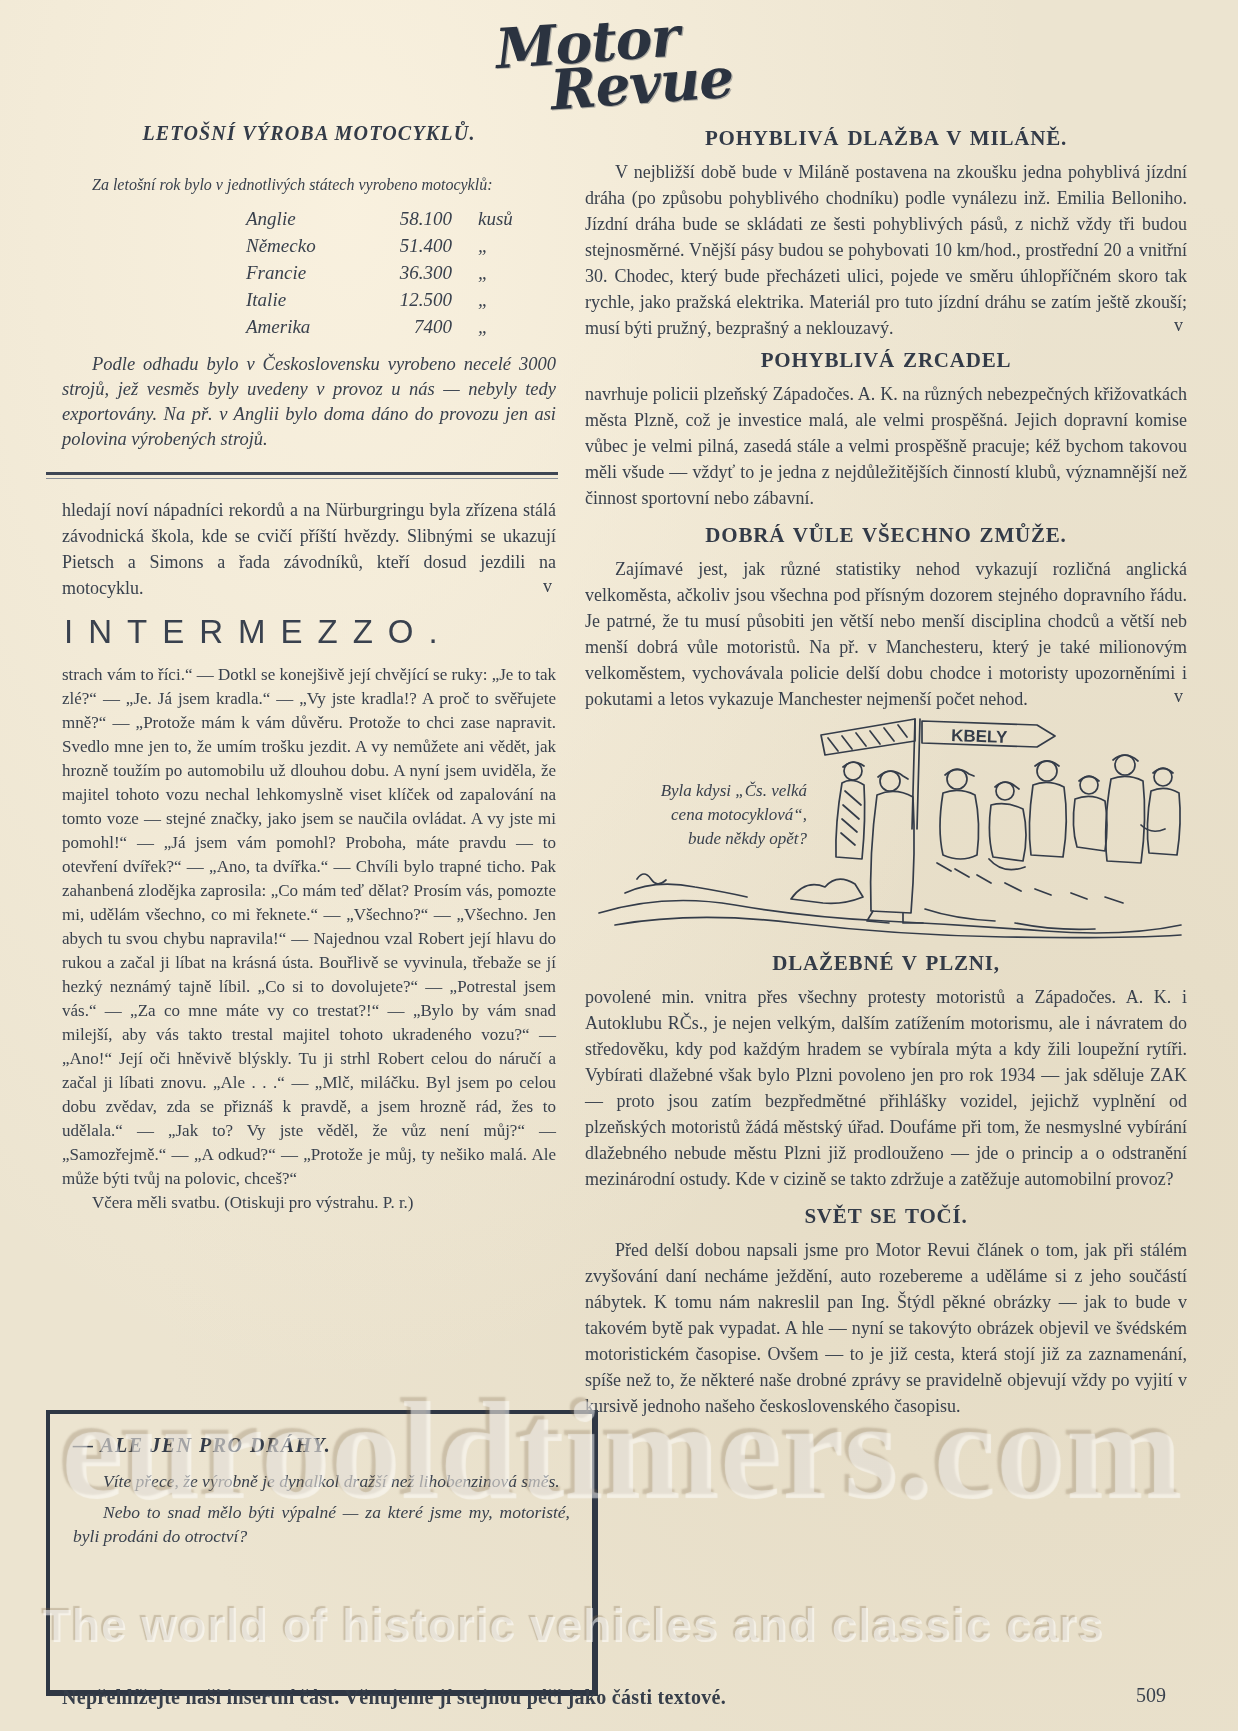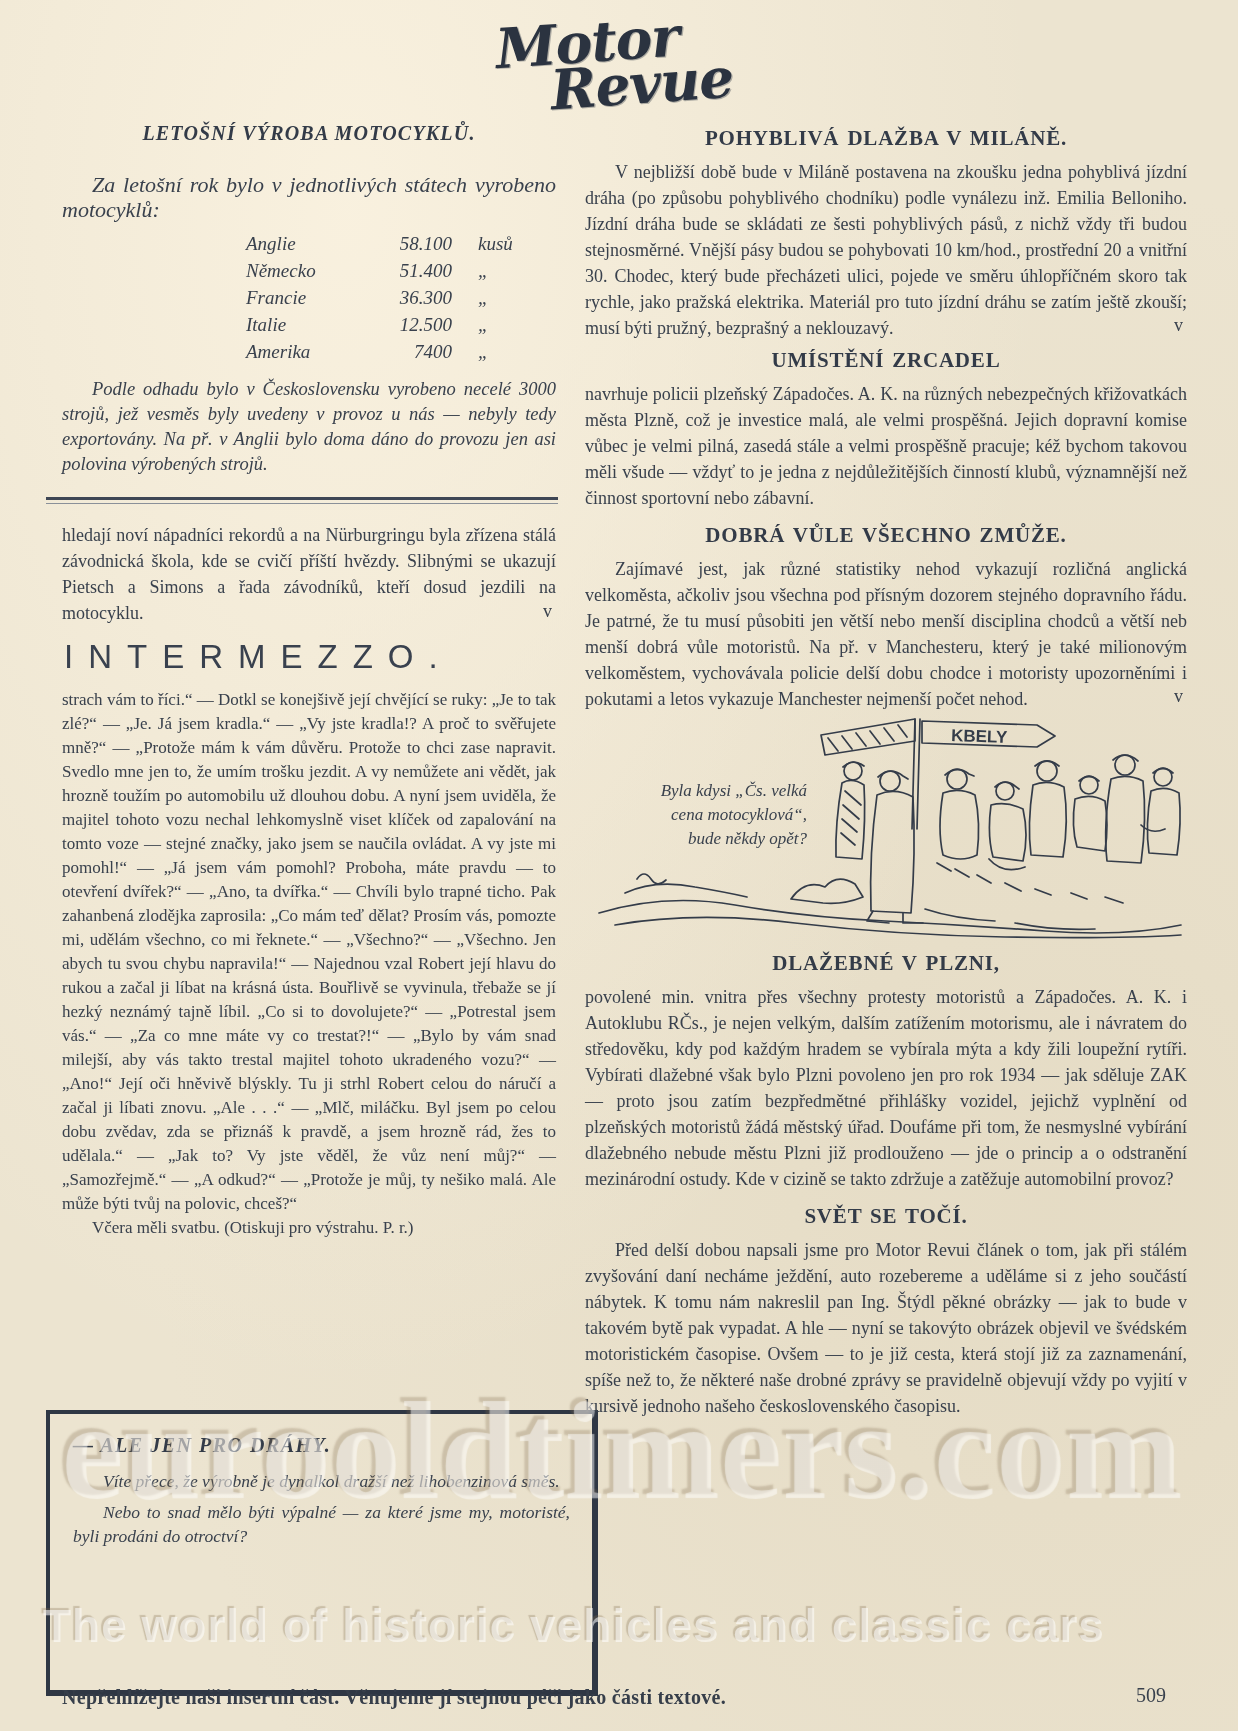--- a/index.html
+++ b/index.html
@@ -77,21 +77,21 @@
 
   <div class="logo">
     <div class="l1">Motor</div>
     <div class="l2">Revue</div>
   </div>
 
   <div class="col-left">
 
     <div>
       <div class="h-italic">LETOŠNÍ VÝROBA MOTOCYKLŮ.</div>
-      <div class="body-text indent" style="font-style:italic; font-size:22px;margin-top:27px;">Za letošní rok bylo v jednotlivých státech vyrobeno motocyklů:</div>
+      <div class="body-text indent" style="font-style:italic; font-size:16px;margin-top:27px;">Za letošní rok bylo v jednotlivých státech vyrobeno motocyklů:</div>
       <div class="prod-table">
         <div class="prod-row">
           <span class="country">Anglie</span>
           <span class="value">58.100</span>
           <span class="unit">kusů</span>
         </div>
         <div class="prod-row">
           <span class="country">Německo</span>
           <span class="value">51.400</span>
           <span class="unit">„</span>
@@ -136,21 +136,21 @@
 
   <div class="col-right">
 
     <div>
       <div class="r-title first">POHYBLIVÁ DLAŽBA V MILÁNĚ.</div>
       <div class="r-body indent">V nejbližší době bude v Miláně postavena na zkoušku jedna pohyblivá jízdní dráha (po způsobu pohyblivého chodníku) podle vynálezu inž. Emilia Belloniho. Jízdní dráha bude se skládati ze šesti pohyblivých pásů, z nichž vždy tři budou stejnosměrné. Vnější pásy budou se pohybovati 10 km/hod., prostřední 20 a vnitřní 30. Chodec, který bude přecházeti ulici, pojede ve směru úhlopříčném skoro tak rychle, jako pražská elektrika. Materiál pro tuto jízdní dráhu se zatím ještě zkouší; musí býti pružný, bezprašný a neklouzavý.</div>
       <span class="r-sig">v</span>
     </div>
 
     <div>
-      <div class="r-title">UMÍSTĚNÍ ZRCADEL</div>
+      <div class="r-title">POHYBLIVÁ ZRCADEL</div>
       <div class="r-body">navrhuje policii plzeňský Západočes. A. K. na různých nebezpečných křižovatkách města Plzně, což je investice malá, ale velmi prospěšná. Jejich dopravní komise vůbec je velmi pilná, zasedá stále a velmi prospěšně pracuje; kéž bychom takovou měli všude — vždyť to je jedna z nejdůležitějších činností klubů, významnější než činnost sportovní nebo zábavní.</div>
     </div>
 
     <div>
       <div class="r-title">DOBRÁ VŮLE VŠECHNO ZMŮŽE.</div>
       <div class="r-body indent">Zajímavé jest, jak různé statistiky nehod vykazují rozličná anglická velkoměsta, ačkoliv jsou všechna pod přísným dozorem stejného dopravního řádu. Je patrné, že tu musí působiti jen větší nebo menší disciplina chodců a větší neb menší dobrá vůle motoristů. Na př. v Manchesteru, který je také milionovým velkoměstem, vychovávala policie delší dobu chodce i motoristy upozorněními i pokutami a letos vykazuje Manchester nejmenší počet nehod.</div>
       <span class="r-sig">v</span>
     </div>
 
     <div class="illu">

